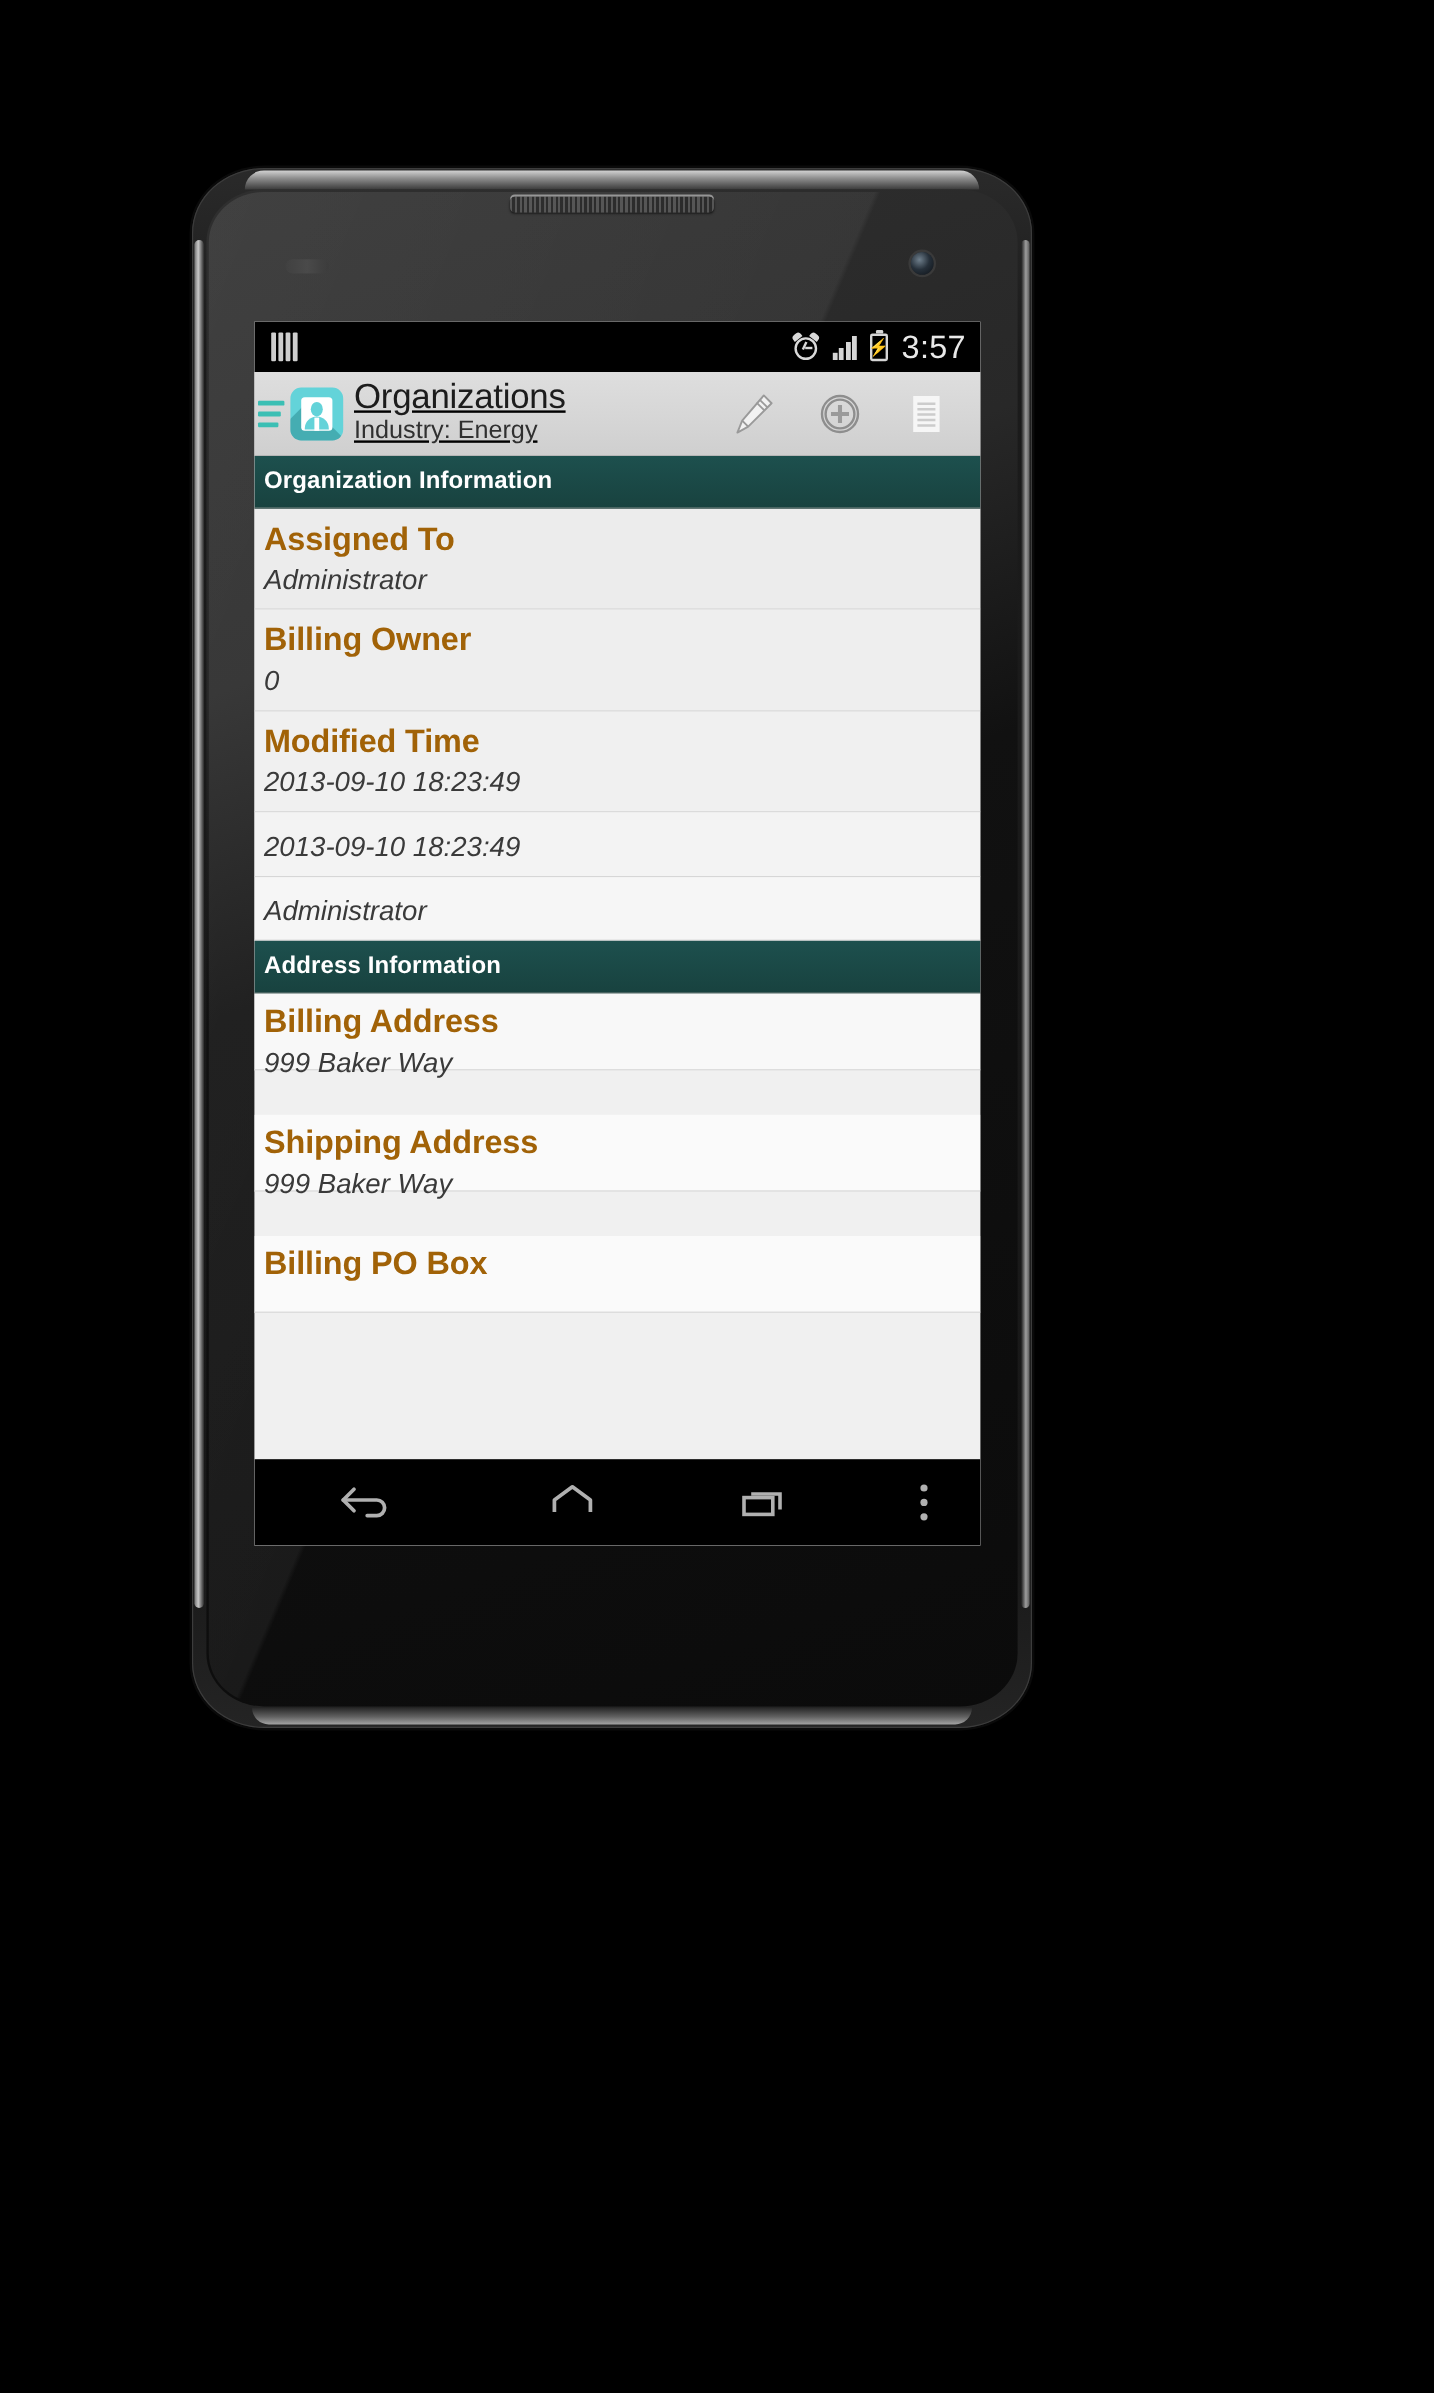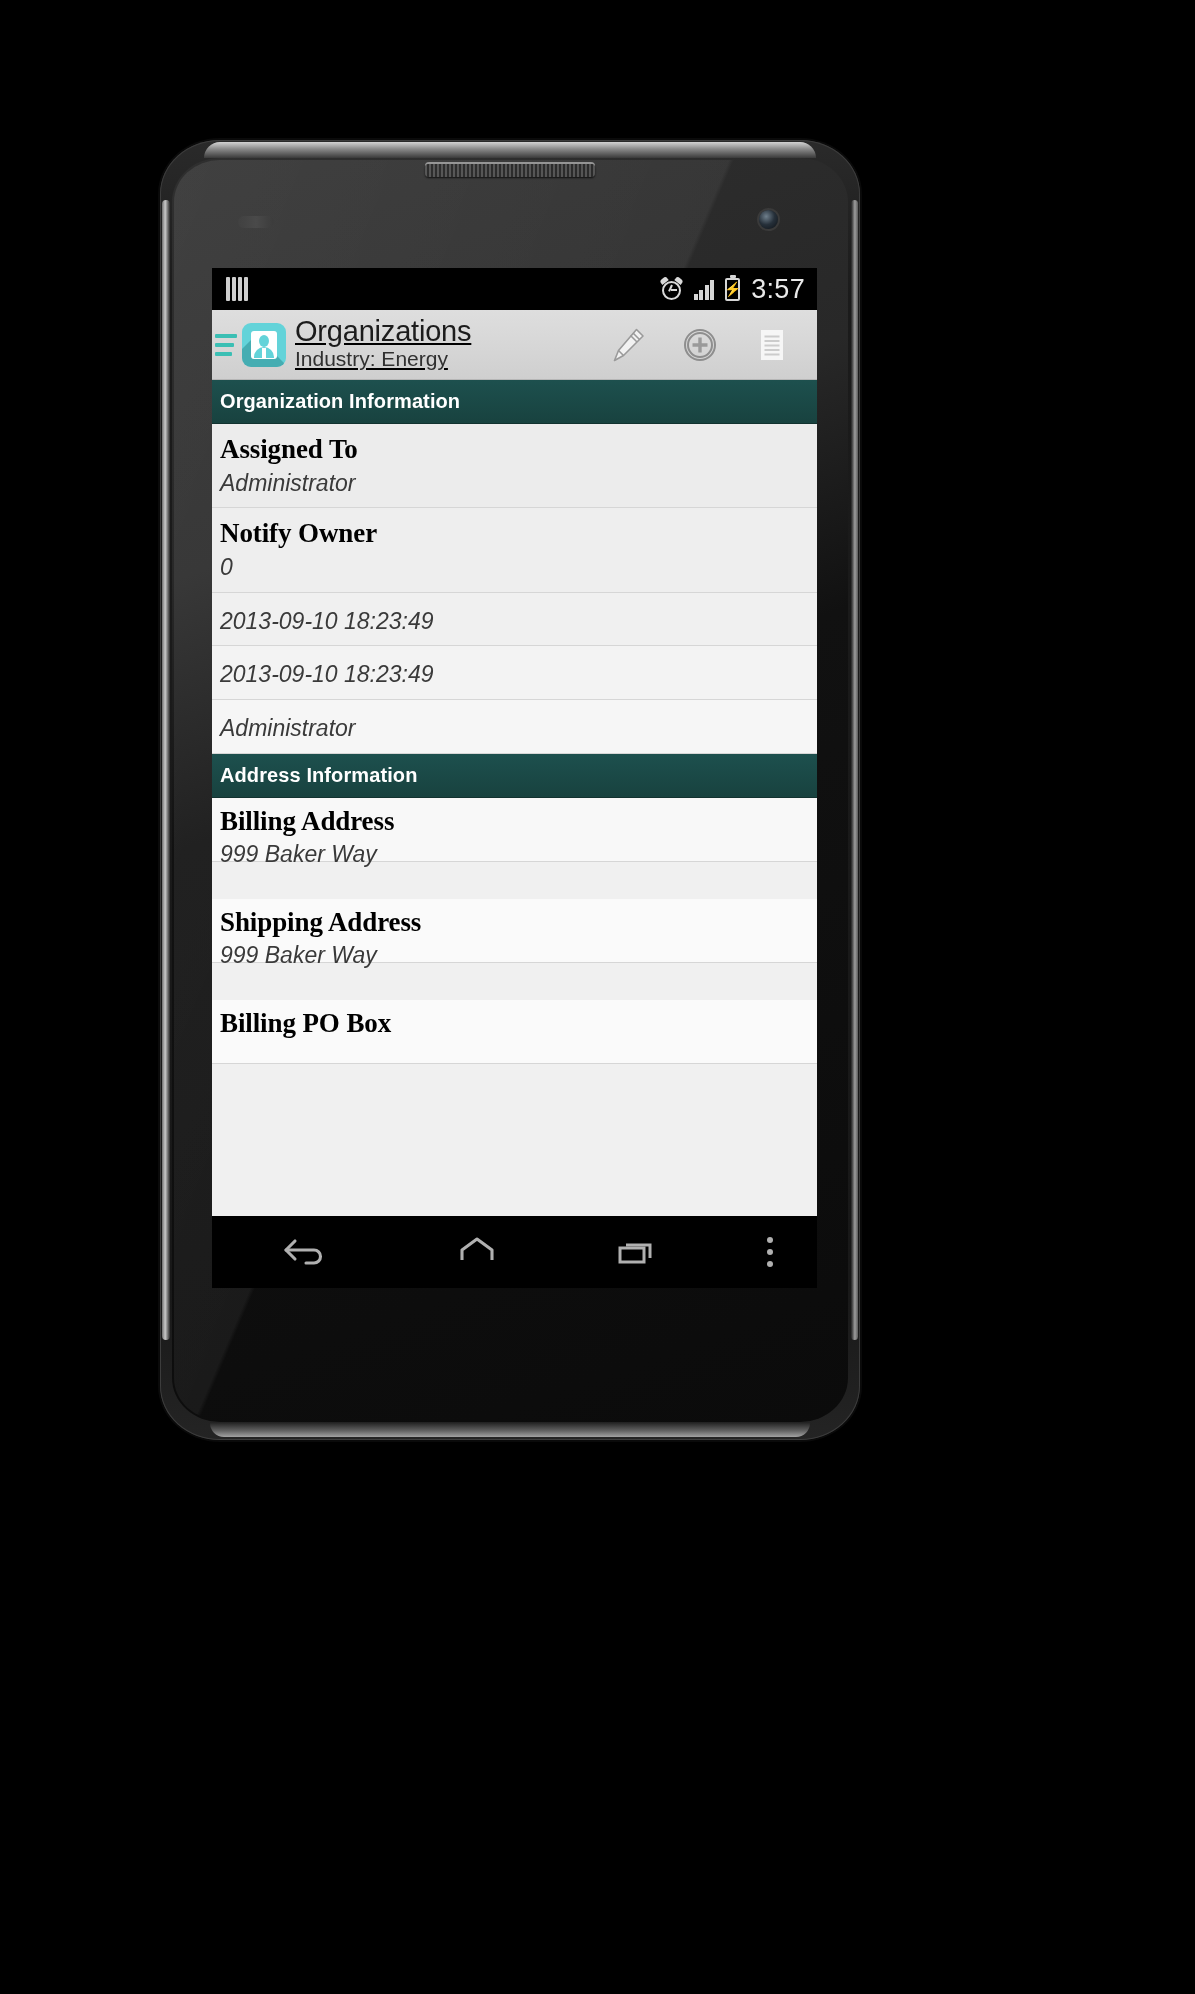--- a/index.html
+++ b/index.html
@@ -160,22 +160,22 @@
   .section-head{
     background:linear-gradient(180deg,#1d504e 0%,#18423f 100%);
     color:#fff; font-weight:700; font-size:20px; letter-spacing:.1px;
     padding:11px 0 11px 8px; height:44px; display:flex; align-items:center;
     border-bottom:1px solid #12322f;
   }
 
   
   .row{ padding:10px 0 10px 8px; border-bottom:1px solid #d6d6d6; }
   .row .label{
-    font-family:Liberation Serif, serif; font-weight:700;
-    font-size:27px; color:#000000; line-height:1.14; letter-spacing:-.1px;
+    font-family:Liberation Sans, sans-serif; font-weight:700;
+    font-size:27px; color:#a16207; line-height:1.14; letter-spacing:-.1px;
   }
   .row .value{ font-size:23px; color:#3a3a3a; margin-top:5px; line-height:1.2;font-style:italic; }
   .row.r0{ background:#ececec; }
   .row.r1{ background:#eeeeee; }
   .row.r2{ background:#f0f0f0; }
   .row.r3{ background:#f3f3f3; }
   .row.r4{ background:#f6f6f6; }
   .row.r5{ background:#f8f8f8; }
   .row.r6{ background:#fafafa;margin-top:37px; }
   .row.h64{ height:64px; padding-top:8px; }
@@ -289,24 +289,25 @@
       </div>
     </div>
 
     <div id="content">
         <div class="section-head">Organization Information</div>
         <div class="row r0">
           <div class="label">Assigned To</div>
           <div class="value">Administrator</div>
         </div>
         <div class="row r1">
-          <div class="label">Notify Owner</div>
+          <div class="label">Billing Owner</div>
           <div class="value">0</div>
         </div>
         <div class="row r2">
+          <div class="label">Modified Time</div>
           <div class="value">2013-09-10 18:23:49</div>
         </div>
         <div class="row r3">
           <div class="value">2013-09-10 18:23:49</div>
         </div>
         <div class="row r4">
           <div class="value">Administrator</div>
         </div>
         <div class="section-head">Address Information</div>
         <div class="row r5 h64">

